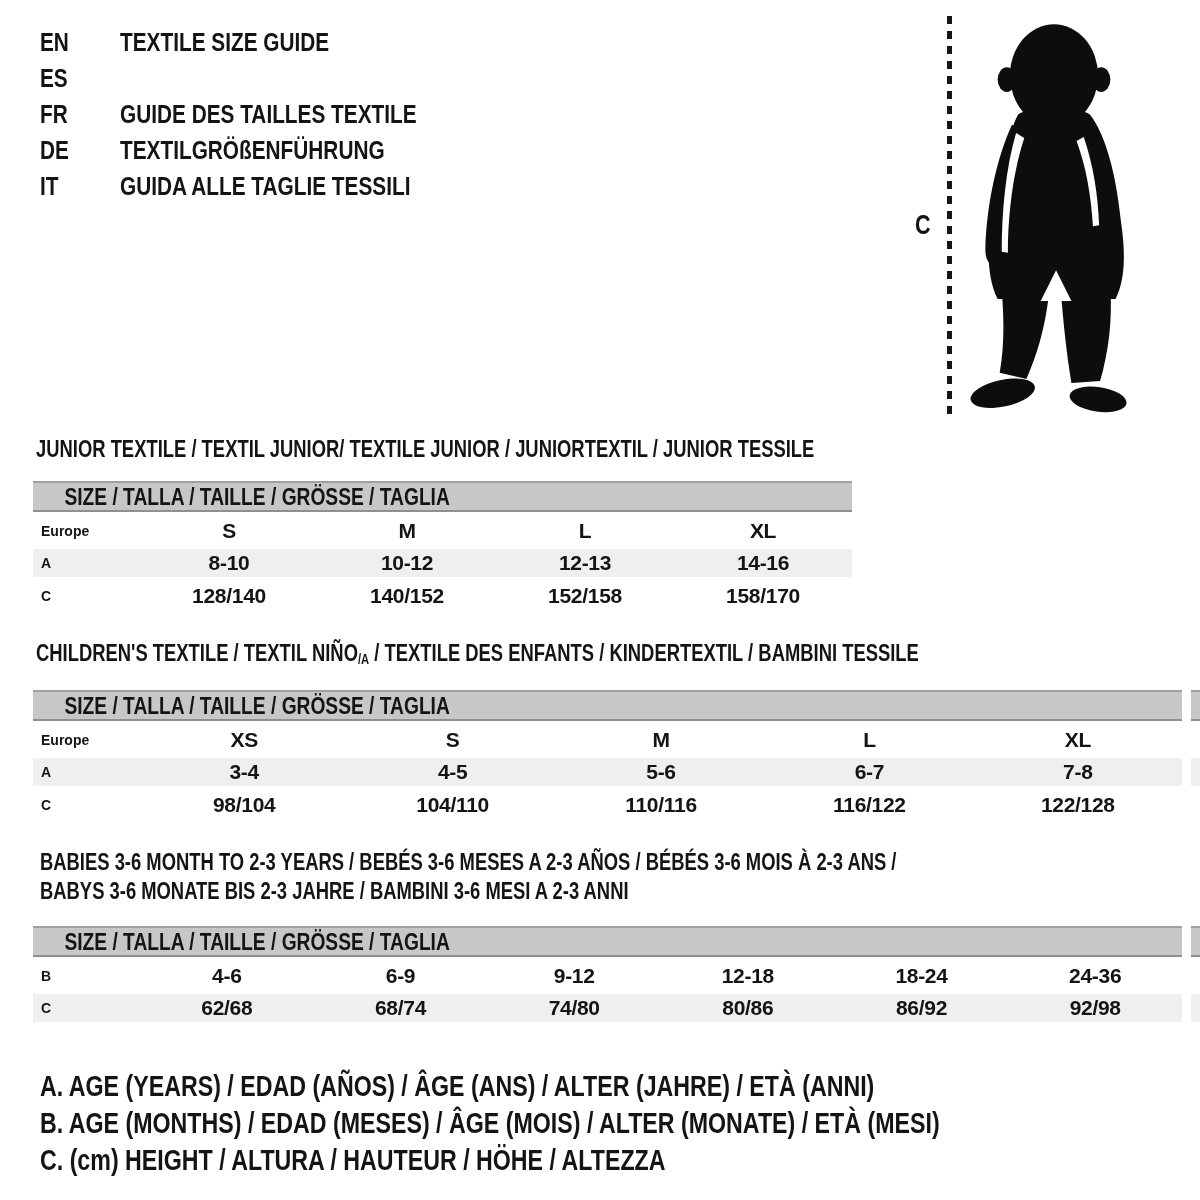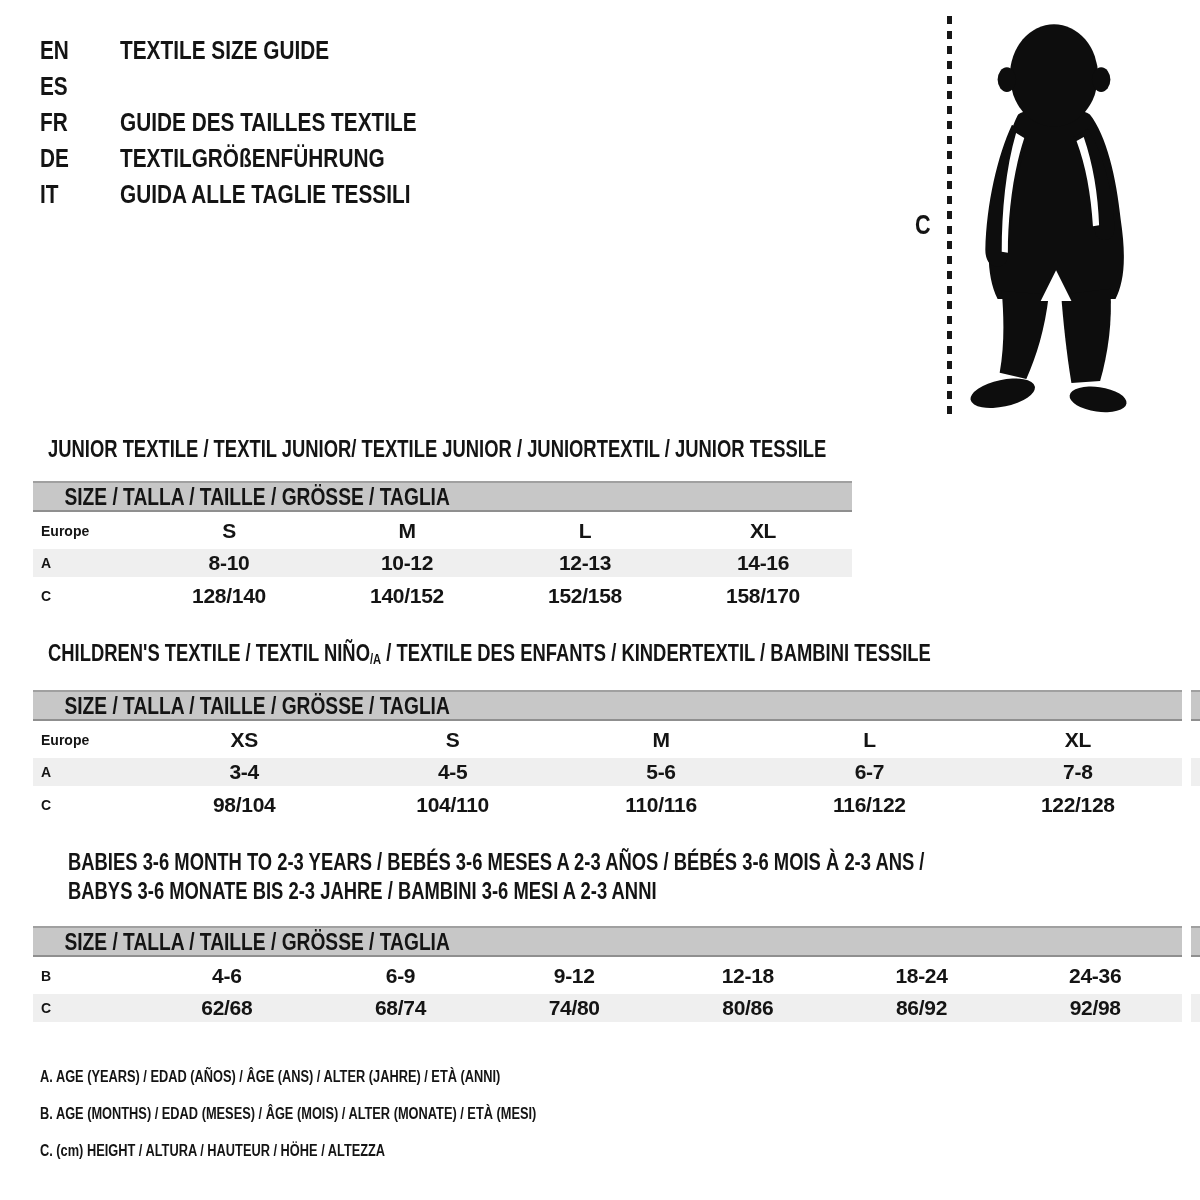--- a/index.html
+++ b/index.html
@@ -3,33 +3,33 @@
 <meta charset="utf-8">
 <style>
   html,body{margin:0;padding:0;background:#ffffff;}
   .canvas{position:relative;width:1200px;height:1200px;background:#ffffff;overflow:hidden;
           font-family:"Liberation Sans","DejaVu Sans",sans-serif;color:#141414;}
 
   
   .cond{display:inline-block;transform:scaleX(0.8);transform-origin:0 50%;white-space:nowrap;}
 
   
-  .lang-block{position:absolute;left:40px;top:32px;}
+  .lang-block{position:absolute;left:40px;top:24px;}
   .lang-row{display:flex;height:36px;align-items:center;font-weight:bold;font-size:26px;}
   .lang-code{width:80px;flex:0 0 80px;}
   .lang-label{flex:1;}
 
   
   .dash-line{position:absolute;left:947px;top:16px;width:5px;height:400px;
              background:repeating-linear-gradient(to bottom,#161616 0 8px,transparent 8px 15px);}
   .c-label{position:absolute;left:915px;top:210px;font-weight:bold;font-size:27px;}
   .baby-svg{position:absolute;left:956px;top:14px;width:196px;height:410px;}
 
   
-  .heading{position:absolute;left:48px;font-weight:bold;font-size:23px;white-space:nowrap;line-height:28px;}
+  .heading{position:absolute;left:36px;font-weight:bold;font-size:23px;white-space:nowrap;line-height:28px;}
   .heading2{position:absolute;left:40px;font-weight:bold;font-size:23px;line-height:29px;}
   .subsz{font-size:14px;vertical-align:-3px;}
 
   
   .size-table{position:absolute;font-weight:bold;}
   .size-bar{height:31px;background:#c7c7c7;border-top:2px solid #a0a0a0;border-bottom:2px solid #8f8f8f;
             display:flex;align-items:center;box-sizing:border-box;padding-left:25px;}
   .size-bar .cond{padding-left:8px;font-size:24px;}
   .trow{display:flex;align-items:center;}
   .r-top{height:37px;}
@@ -38,21 +38,21 @@
   .tlabel{flex:0 0 107px;width:107px;padding-left:8px;box-sizing:border-box;font-size:14px;}
   .tcell{flex:1;text-align:center;font-size:21px;letter-spacing:-0.3px;}
 
   
   .sliver{position:absolute;left:1191px;width:9px;}
   .sliver.bar{background:#c7c7c7;border-top:2px solid #a0a0a0;border-bottom:2px solid #8f8f8f;box-sizing:border-box;}
   .sliver.band{background:#efefef;}
 
   
   .legend{position:absolute;left:40px;top:1068px;}
-  .legend-line{height:37px;display:flex;align-items:flex-start;font-weight:bold;font-size:16px;}
+  .legend-line{height:37px;display:flex;align-items:center;font-weight:bold;font-size:29px;}
 </style>
 </head>
 <body>
 
 <div class="canvas">
 
   <div class="lang-block">
     <div class="lang-row">
       <span class="lang-code"><span class="cond">EN</span></span>
       <span class="lang-label"><span class="cond">TEXTILE SIZE GUIDE</span></span>
@@ -154,21 +154,21 @@
       <span class="tcell">98/104</span>
       <span class="tcell">104/110</span>
       <span class="tcell">110/116</span>
       <span class="tcell">116/122</span>
       <span class="tcell">122/128</span>
     </div>
   </div>
   <div class="sliver bar" style="top:690px;height:31px;"></div>
   <div class="sliver band" style="top:758px;height:28px;"></div>
 
-  <div class="heading2" style="top:848px;margin-left:28px;">
+  <div class="heading2" style="top:848px;">
     <div><span class="cond">BABIES 3-6 MONTH TO 2-3 YEARS / BEBÉS 3-6 MESES A 2-3 AÑOS / BÉBÉS 3-6 MOIS À 2-3 ANS /</span></div>
     <div><span class="cond">BABYS 3-6 MONATE BIS 2-3 JAHRE / BAMBINI 3-6 MESI A 2-3 ANNI</span></div>
   </div>
   <div class="size-table" style="left:33px;top:926px;width:1149px;">
     <div class="size-bar">
       <span class="cond">SIZE / TALLA / TAILLE / GRÖSSE / TAGLIA</span>
     </div>
     <div class="trow r-top">
       <span class="tlabel">B</span>
       <span class="tcell">4-6</span>

